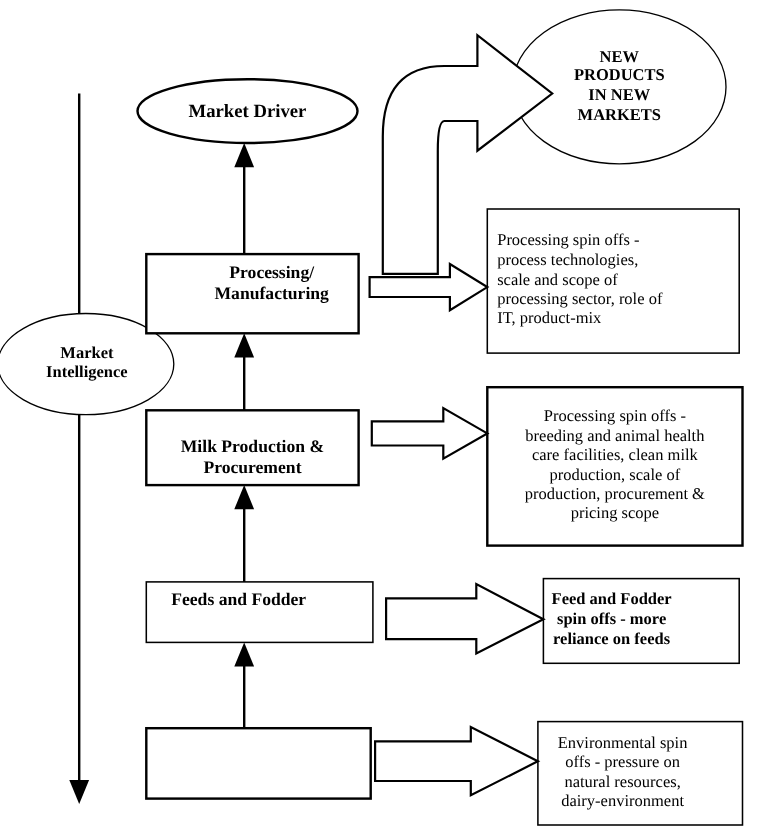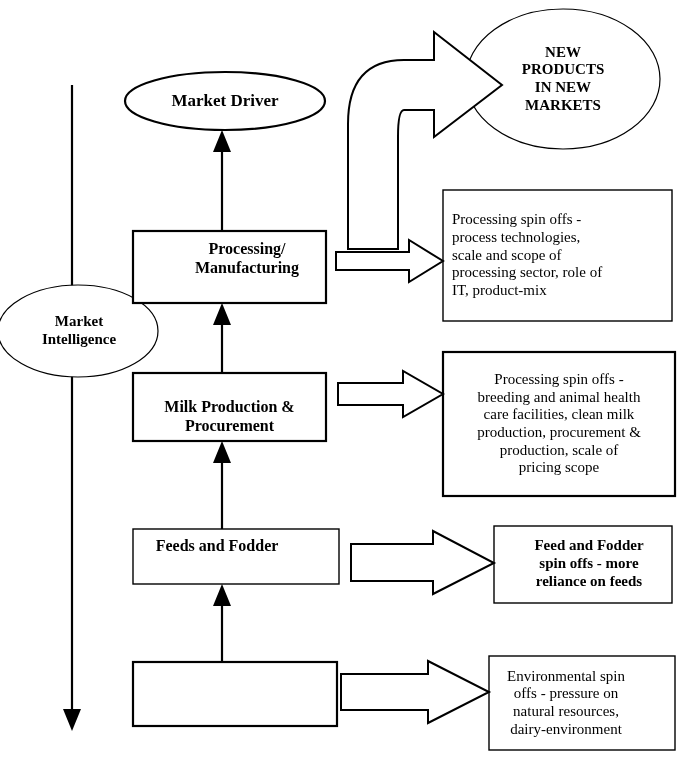--- a/index.html
+++ b/index.html
@@ -162,26 +162,26 @@
     <span>process technologies,</span>
     <span>scale and scope of</span>
     <span>processing sector, role of</span>
     <span>IT, product-mix</span>
   </div>
 
   <div class="lbl center t-15" style="left:446px; top:358px; width:226px; height:132px;">
     <span>Processing spin offs -</span>
     <span>breeding and animal health</span>
     <span>care facilities, clean milk</span>
+    <span>production, scale of</span>
     <span>production, procurement &amp;</span>
-    <span>production, scale of</span>
     <span>pricing scope</span>
   </div>
 
-  <div class="lbl center t-bold t-15" style="left:503px; top:530px; width:172px; height:68px;">
+  <div class="lbl center t-bold t-15" style="left:470px; top:530px; width:172px; height:68px;">
     <span>Feed and Fodder</span>
     <span>spin offs - more</span>
     <span>reliance on feeds</span>
   </div>
 
   <div class="lbl center t-15" style="left:476px; top:661px; width:180px; height:84px;">
     <span>Environmental spin</span>
     <span>offs - pressure on</span>
     <span>natural resources,</span>
     <span>dairy-environment</span>

